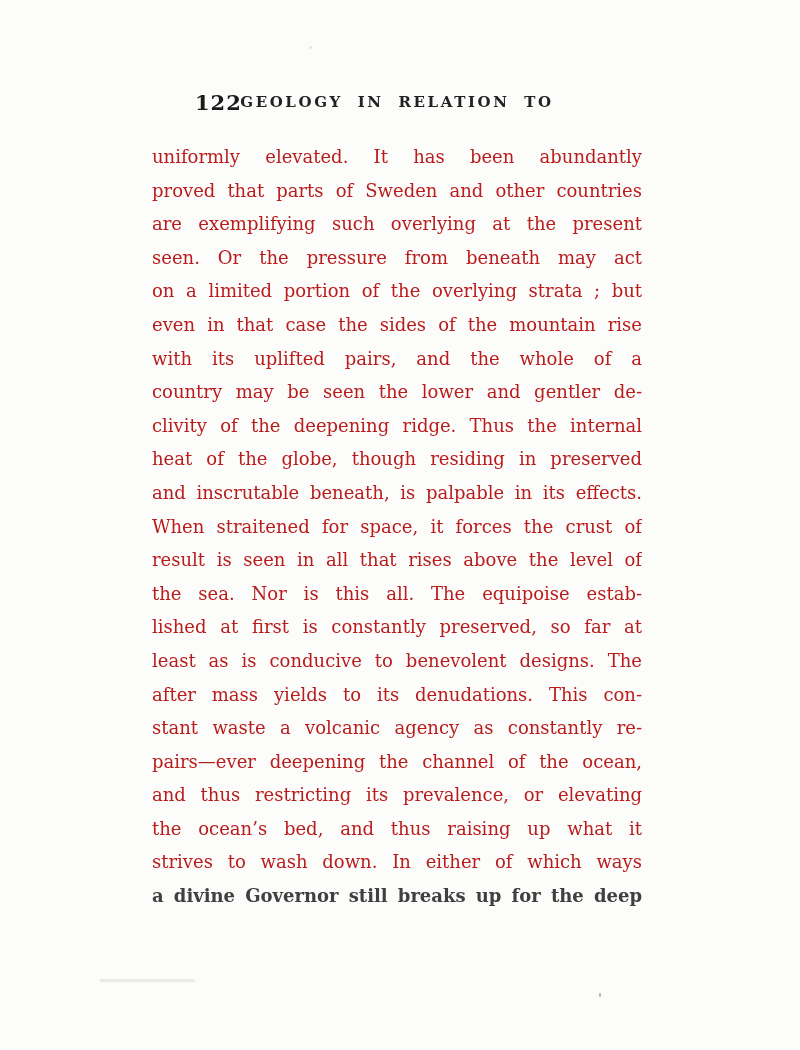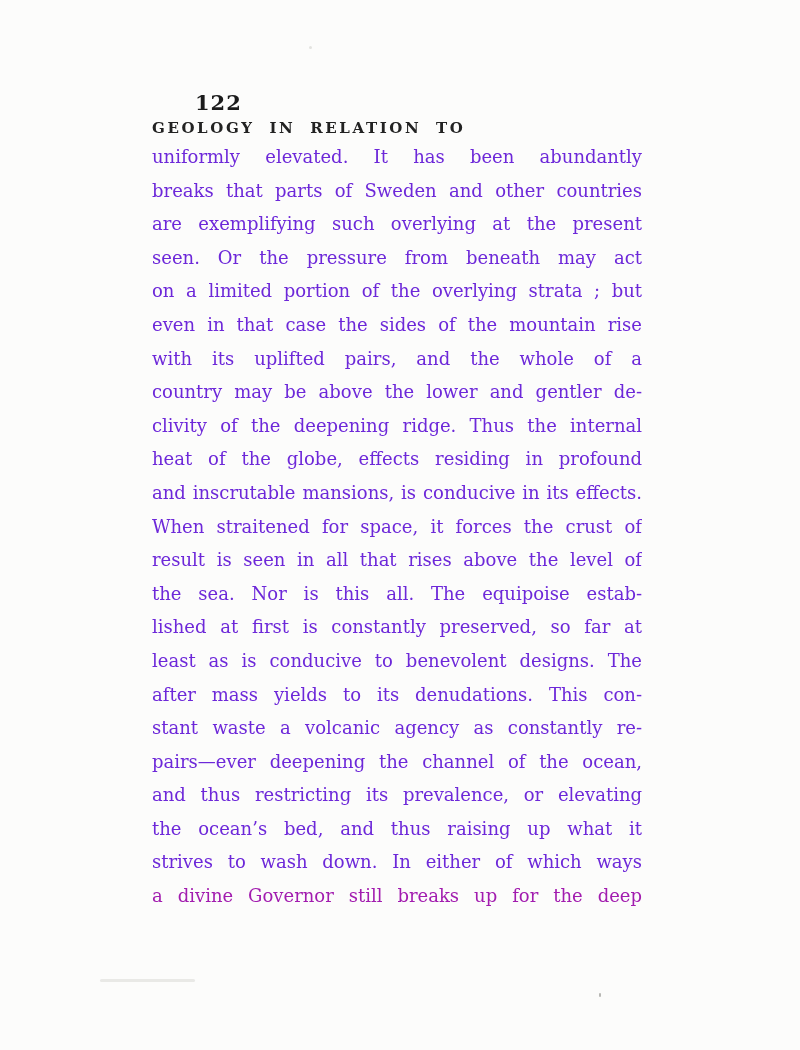--- a/index.html
+++ b/index.html
@@ -36,47 +36,46 @@
     font-weight: bold;
     letter-spacing: 1px;
     color: #1b1b1b;
     margin-left: 43px;
   }
   .running-title {
     position: absolute;
     left: 0;
     top: 3px;
     width: 100%;
-    text-align: left;
+    text-align: center;
     font-size: 15px;
     font-weight: bold;
     letter-spacing: 2.6px;
     word-spacing: 7px;
     color: #222;
-    margin-top: 26px;
   }
   .body-text {
     position: absolute;
     left: 152px;
     top: 140px;
     width: 490px;
   }
   .text-line {
     height: 33.6px;
     line-height: 33.6px;
     font-size: 18px;
     text-align: justify;
     text-align-last: justify;
     white-space: normal;
     overflow: hidden;
-    color: #6d28d9;
+    color: #b91c1c;
   }
   .text-line.heavy {
-    font-weight: normal;
-    color: #a21caf;
+    font-weight: bold;
+    color: #404040;
   }
   .artifact {
     position: absolute;
     pointer-events: none;
   }
   .artifact.smudge {
     left: 100px;
     top: 979px;
     width: 95px;
     height: 3px;
@@ -107,30 +106,30 @@
 
 <div class="page">
 
   <div class="running-header">
     <span class="page-number">122</span>
     <span class="running-title">GEOLOGY IN RELATION TO</span>
   </div>
 
   <div class="body-text">
     <div class="text-line">uniformly elevated. It has been abundantly</div>
-    <div class="text-line">breaks that parts of Sweden and other countries</div>
+    <div class="text-line">proved that parts of Sweden and other countries</div>
     <div class="text-line">are exemplifying such overlying at the present</div>
     <div class="text-line">seen. Or the pressure from beneath may act</div>
     <div class="text-line">on a limited portion of the overlying strata ; but</div>
     <div class="text-line">even in that case the sides of the mountain rise</div>
     <div class="text-line">with its uplifted pairs, and the whole of a</div>
-    <div class="text-line">country may be above the lower and gentler de-</div>
+    <div class="text-line">country may be seen the lower and gentler de-</div>
     <div class="text-line">clivity of the deepening ridge. Thus the internal</div>
-    <div class="text-line">heat of the globe, effects residing in profound</div>
-    <div class="text-line">and inscrutable mansions, is conducive in its effects.</div>
+    <div class="text-line">heat of the globe, though residing in preserved</div>
+    <div class="text-line">and inscrutable beneath, is palpable in its effects.</div>
     <div class="text-line">When straitened for space, it forces the crust of</div>
     <div class="text-line">result is seen in all that rises above the level of</div>
     <div class="text-line">the sea. Nor is this all. The equipoise estab-</div>
     <div class="text-line">lished at first is constantly preserved, so far at</div>
     <div class="text-line">least as is conducive to benevolent designs. The</div>
     <div class="text-line">after mass yields to its denudations. This con-</div>
     <div class="text-line">stant waste a volcanic agency as constantly re-</div>
     <div class="text-line">pairs—ever deepening the channel of the ocean,</div>
     <div class="text-line">and thus restricting its prevalence, or elevating</div>
     <div class="text-line">the ocean’s bed, and thus raising up what it</div>

